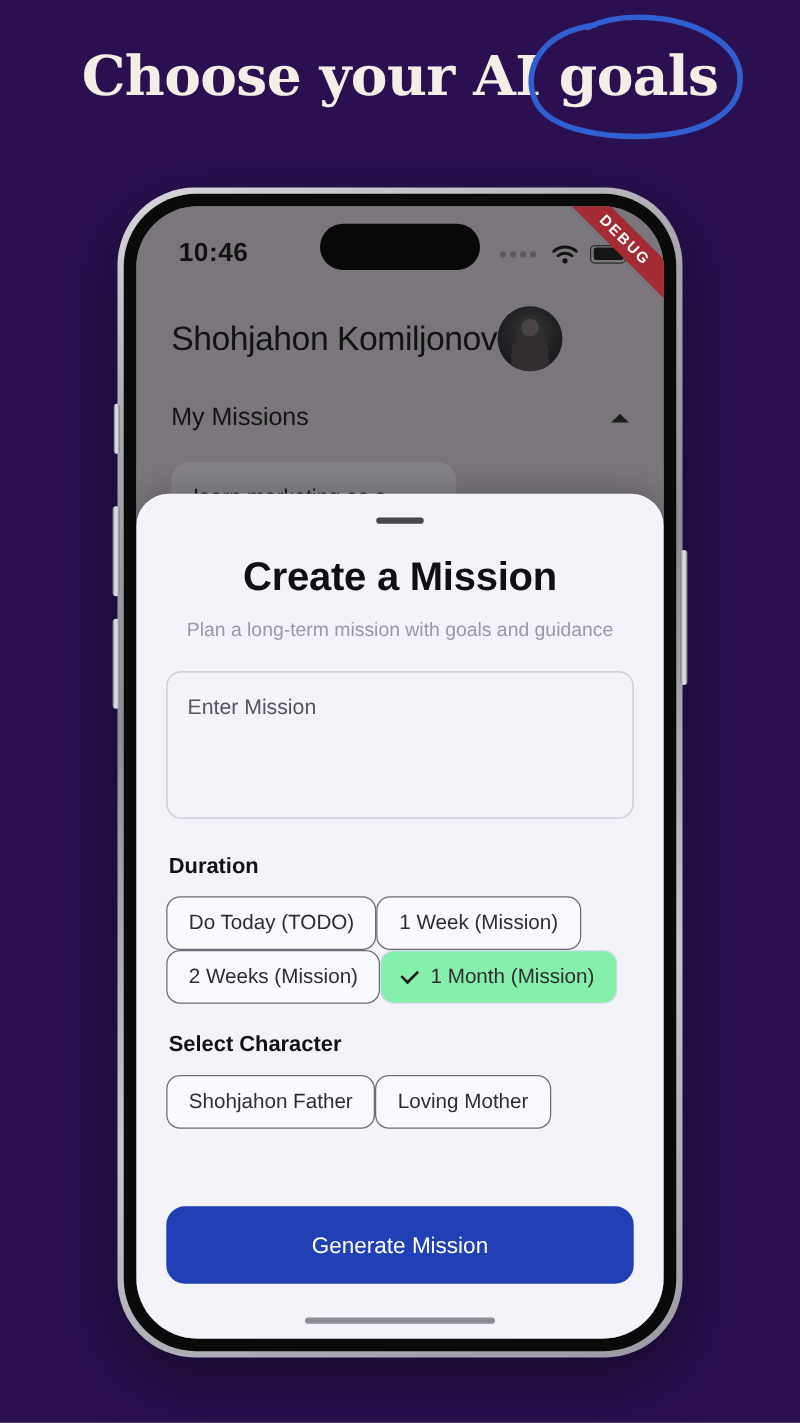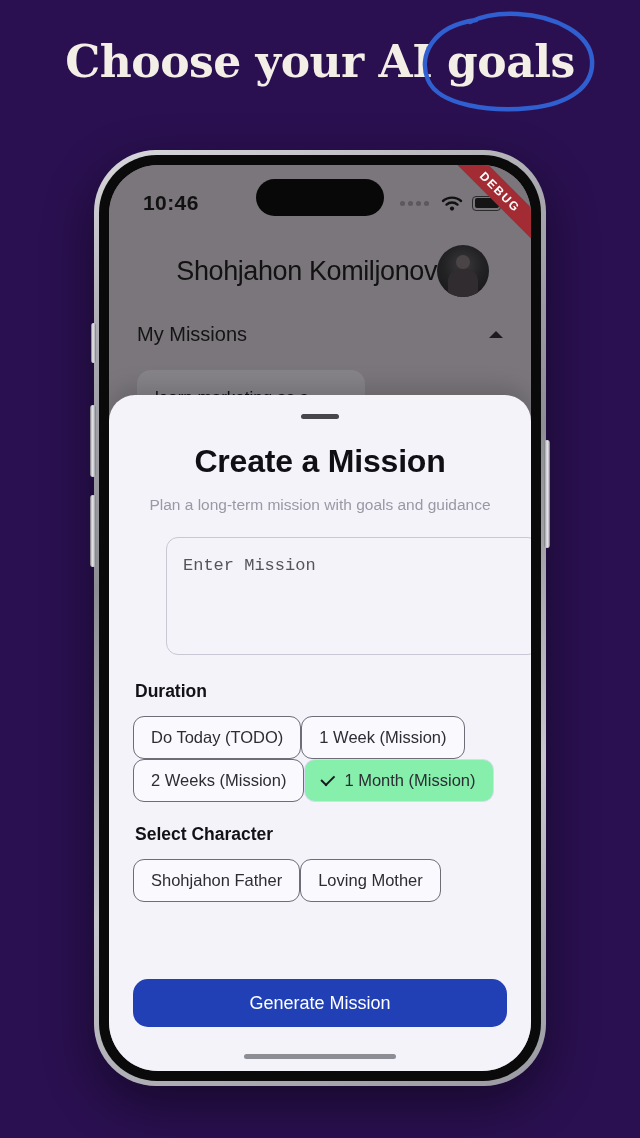--- a/index.html
+++ b/index.html
@@ -157,22 +157,22 @@
   
   .app-bg {
     position: absolute;
     inset: 0;
     background: #7a767c;
     padding: 62px 0 0 0;
   }
   .app-header {
     display: flex;
     align-items: center;
-    justify-content: flex-end;
-    padding: 18px 42px 0 28px;
+    justify-content: flex-start;
+    padding: 18px 24px 0 28px;
   }
   .user-name {
     font-size: 27px;
     font-weight: 500;
     color: #121212;
     letter-spacing: -0.4px;
   }
   .avatar {
     width: 52px; height: 52px;
     border-radius: 50%;
@@ -259,26 +259,25 @@
     margin-top: 16px;
   }
   .mission-input {
     margin-top: 23px;
     width: 100%;
     height: 118px;
     border: 1.4px solid #c9c7d3;
     border-radius: 12px;
     background: transparent;
     padding: 18px 16px;
-    font-family: Liberation Mono, monospace;
+    font-family: Liberation Sans, sans-serif;
     font-size: 17px;
     color: #3b3b42;
     resize: none;
     outline: none;
-    margin-left: 33px;
   }
   .mission-input::placeholder { color: #55545c; }
 
   .group-label {
     font-size: 17.5px;
     font-weight: 700;
     color: #111116;
     margin: 22px 0 0 2px;
   }
   .chips {
@@ -310,21 +309,21 @@
     border-left: 2.2px solid #17171c;
     border-bottom: 2.2px solid #17171c;
     transform: rotate(-45deg) translate(1px,-2px);
   }
   .chip.selected .tick { display: block; }
 
   .cta {
     position: absolute;
     left: 24px; right: 24px;
     bottom: 44px;
-    height: 48px;
+    height: 62px;
     border: none;
     border-radius: 15px;
     background: #2240b5;
     color: #fff;
     font-family: "Liberation Sans", sans-serif;
     font-size: 18px;
     cursor: pointer;
   }
   .home-bar {
     position: absolute;

